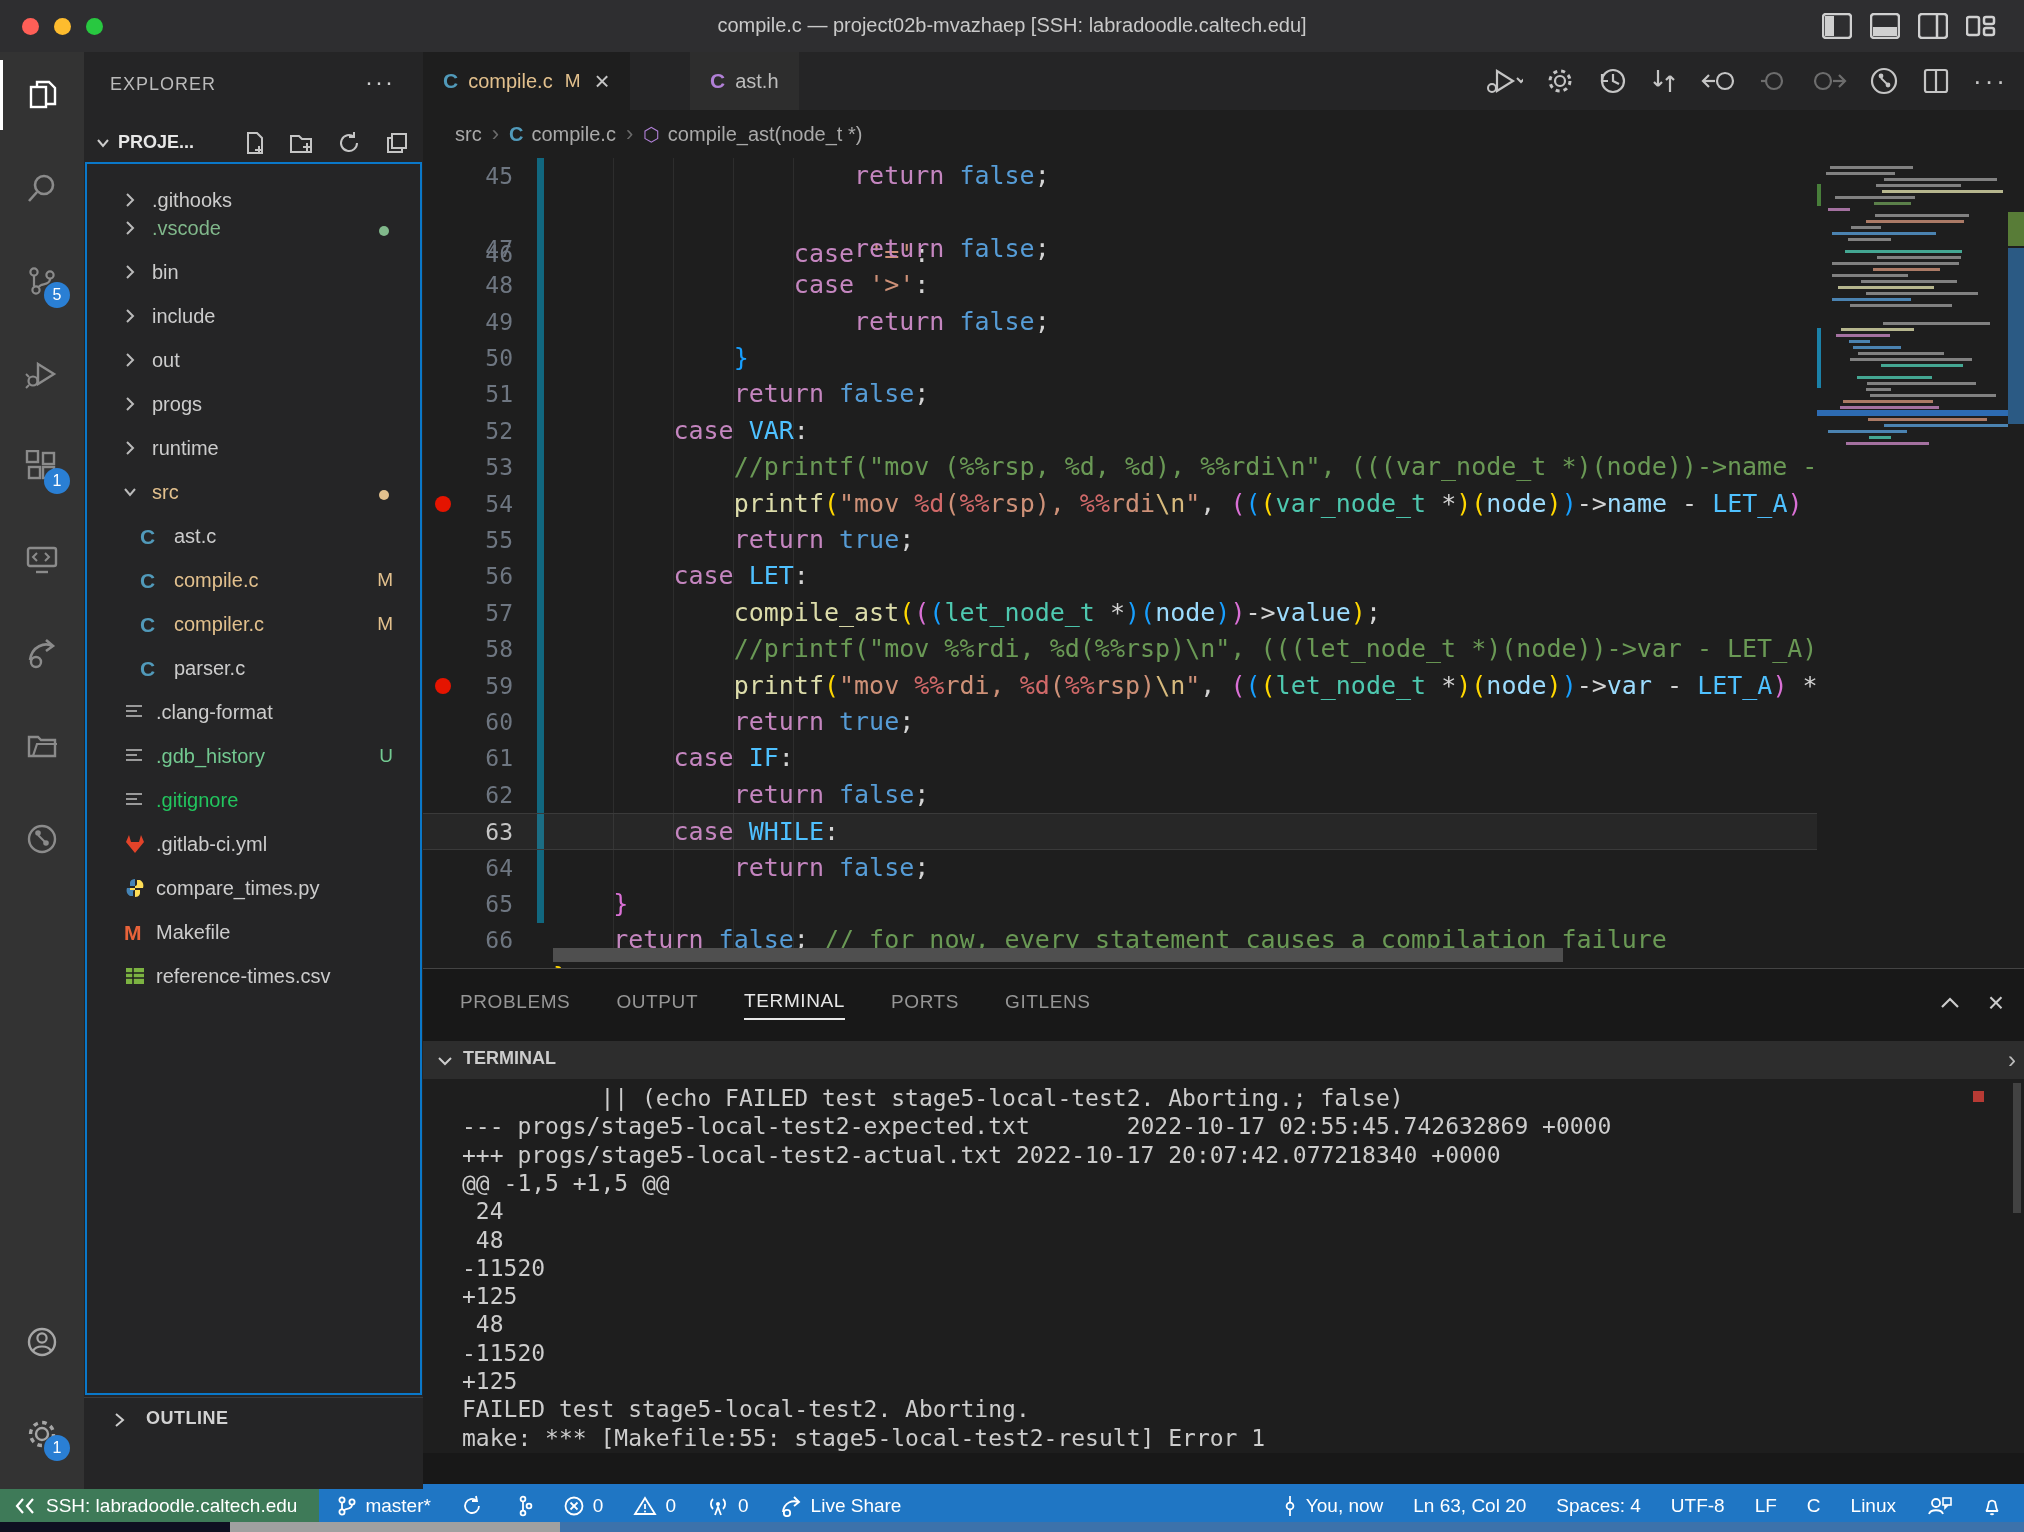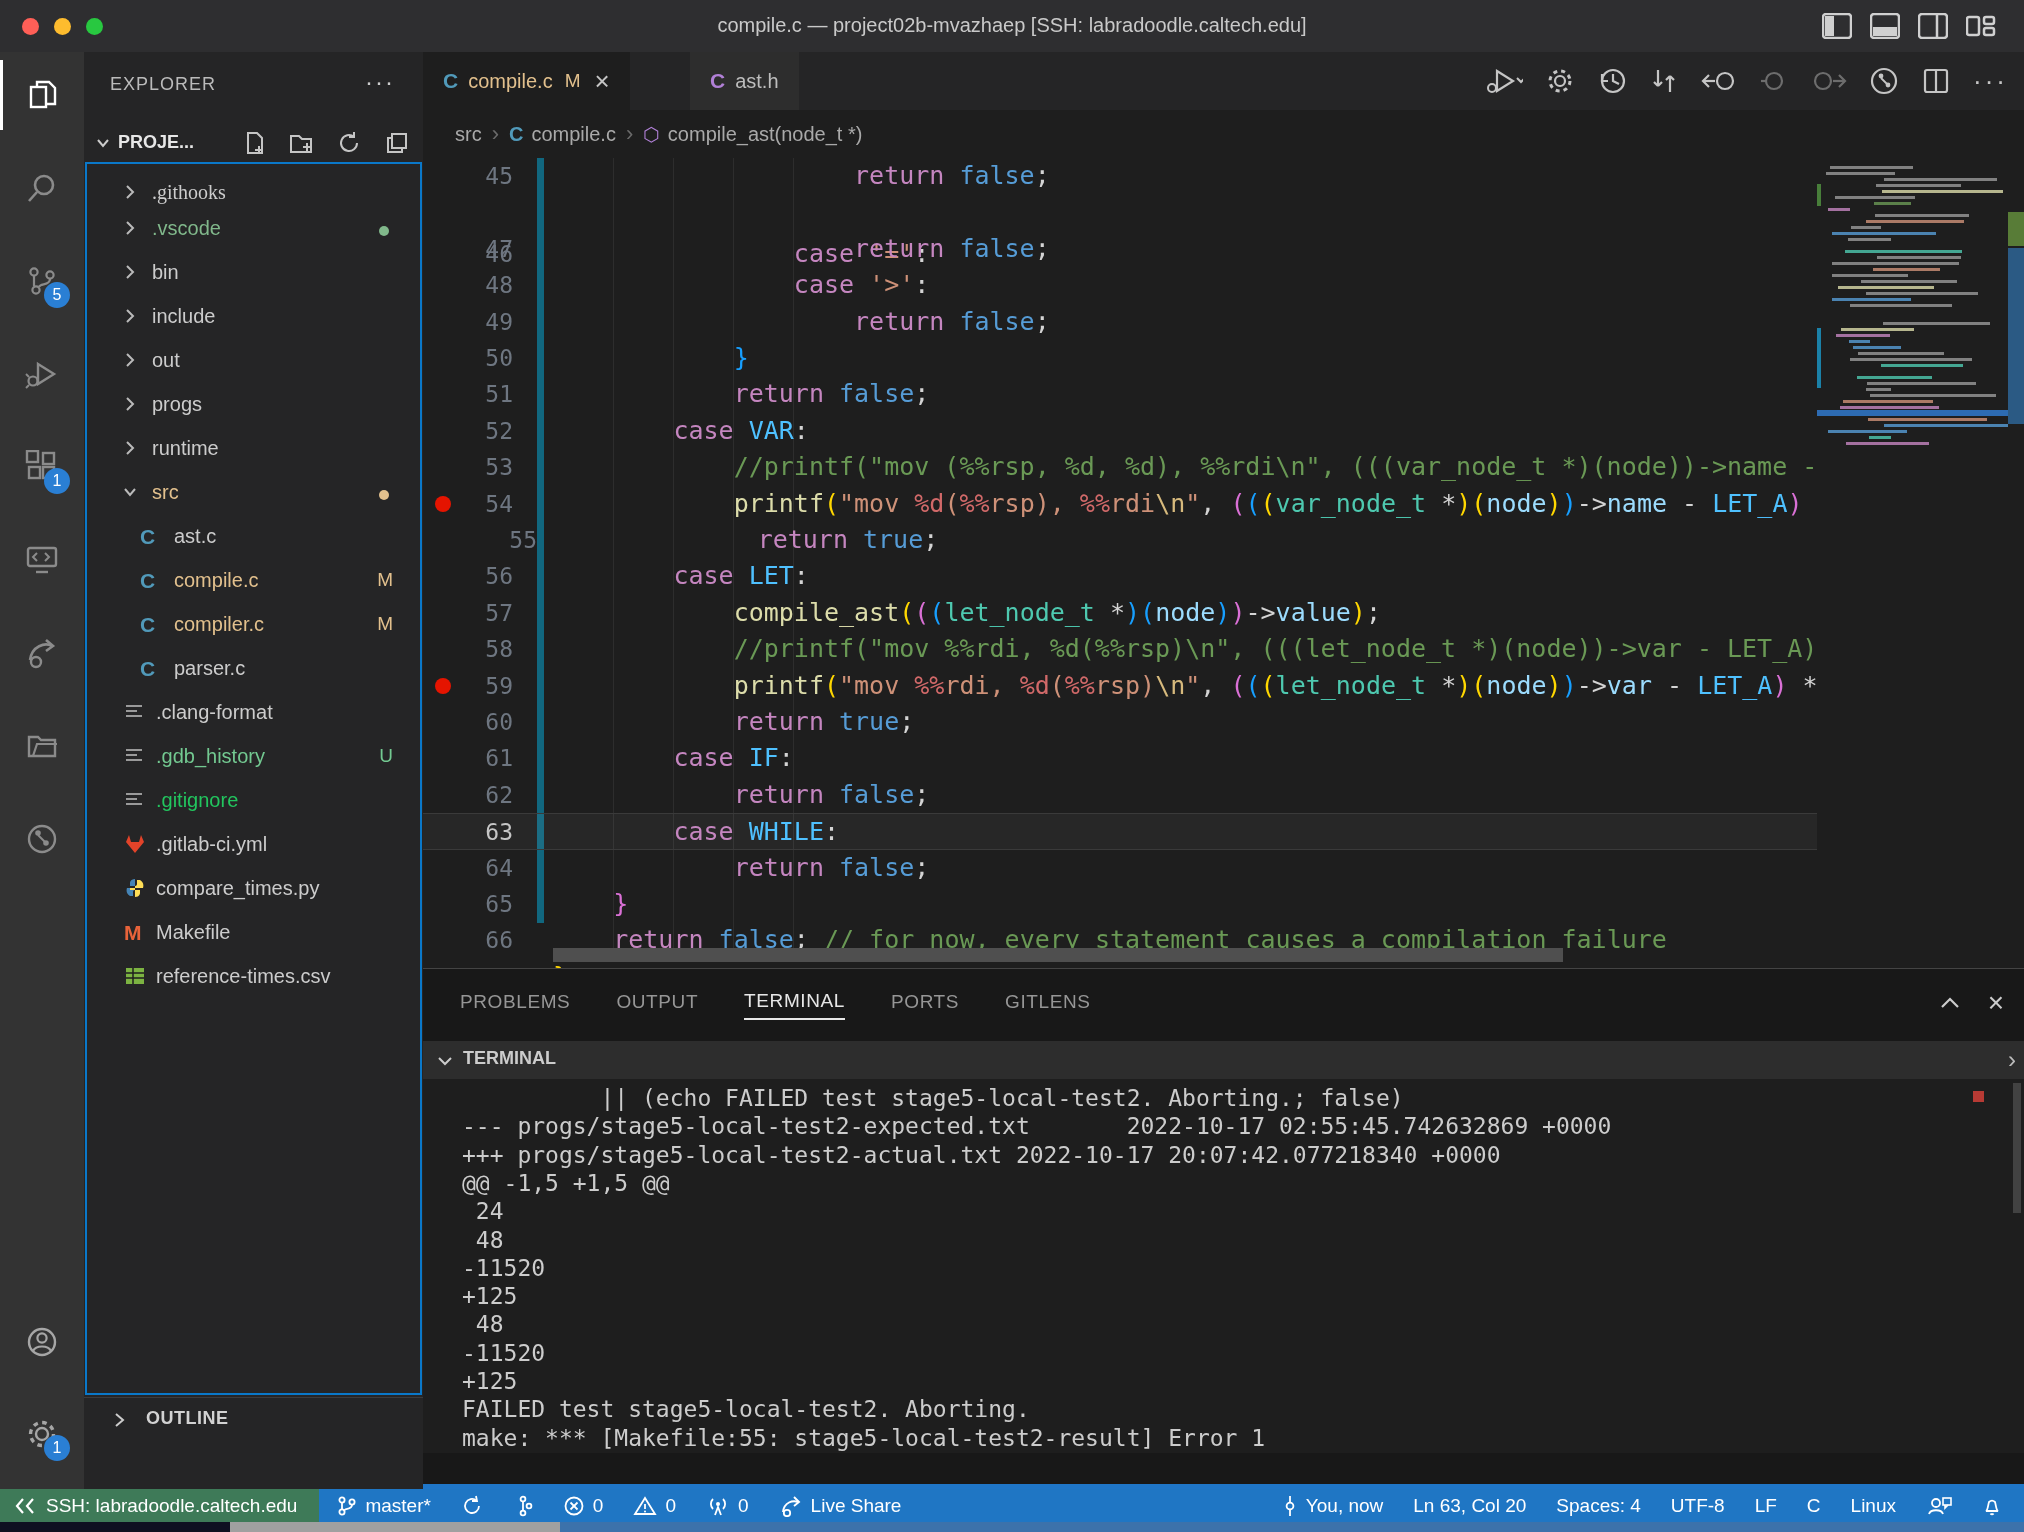--- a/index.html
+++ b/index.html
@@ -258,21 +258,21 @@
           </svg>
         </span>
       <span class="proj-ico abs" style="left:300px">
         <svg width="26" height="26">
             <rect x="8" y="4" width="14" height="14" fill="none" stroke="#c5c5c5" stroke-width="2"></rect>
             <path d="M8 8 h-4 v14 h14 v-4" fill="none" stroke="#c5c5c5" stroke-width="2"></path>
           </svg>
         </span>
     </div>
     <div id="tree" class="abs">
-        <div class="trow" style="top: 8px; font-family: Liberation Serif, serif;">
+        <div class="trow" style="top: 16px;">
           <span class="chev">
             <svg width="20" height="20">
               <polyline points="7,4 13,10 7,16" fill="none" stroke="#bababa" stroke-width="2"></polyline>
             </svg>
           </span>
           <span class="tlabel" style="left: 68px; color: rgb(204, 204, 204);">.githooks</span>
         </div>
         <div class="trow" style="top: 44px;">
           <span class="chev">
             <svg width="20" height="20">
@@ -554,21 +554,21 @@
         </div>
         <div class="cline" style="top: 291.2px;">
           <div class="lnum">53</div>
           <div class="ctext"><span class="cs-wh">            </span><span class="cs-cm">//printf("mov (%%rsp, %d, %d), %%rdi\n", (((var_node_t *)(node))-&gt;name - LET</span></div>
         </div>
         <div class="cline" style="top: 327.6px;">
           <div class="lnum">54</div>
           <div class="bp"></div>
           <div class="ctext"><span class="cs-wh">            </span><span class="cs-fn">printf</span><span class="cs-b1">(</span><span class="cs-str">"mov </span><span class="cs-fmt">%d</span><span class="cs-str">(</span><span class="cs-fmt">%%</span><span class="cs-str">rsp), </span><span class="cs-fmt">%%</span><span class="cs-str">rdi</span><span class="cs-esc">\n</span><span class="cs-str">"</span><span class="cs-wh">, </span><span class="cs-b2">(</span><span class="cs-b3">(</span><span class="cs-b1">(</span><span class="cs-ty">var_node_t</span><span class="cs-wh"> *</span><span class="cs-b1">)</span><span class="cs-b1">(</span><span class="cs-vr">node</span><span class="cs-b1">)</span><span class="cs-b3">)</span><span class="cs-wh">-&gt;</span><span class="cs-vr">name</span><span class="cs-wh"> - </span><span class="cs-en">LET_A</span><span class="cs-b2">)</span><span class="cs-wh"> * B</span></div>
         </div>
-        <div class="cline" style="top: 364px; margin-left: 24px;">
+        <div class="cline" style="top: 364px;">
           <div class="lnum">55</div>
           <div class="ctext"><span class="cs-wh">            </span><span class="cs-k">return</span><span class="cs-wh"> </span><span class="cs-bo">true</span><span class="cs-wh">;</span></div>
         </div>
         <div class="cline" style="top: 400.4px;">
           <div class="lnum">56</div>
           <div class="ctext"><span class="cs-wh">        </span><span class="cs-k">case</span><span class="cs-wh"> </span><span class="cs-en">LET</span><span class="cs-wh">:</span></div>
         </div>
         <div class="cline" style="top: 436.8px;">
           <div class="lnum">57</div>
           <div class="ctext"><span class="cs-wh">            </span><span class="cs-fn">compile_ast</span><span class="cs-b1">(</span><span class="cs-b2">(</span><span class="cs-b3">(</span><span class="cs-ty">let_node_t</span><span class="cs-wh"> *</span><span class="cs-b3">)</span><span class="cs-b3">(</span><span class="cs-vr">node</span><span class="cs-b3">)</span><span class="cs-b2">)</span><span class="cs-wh">-&gt;</span><span class="cs-vr">value</span><span class="cs-b1">)</span><span class="cs-wh">;</span></div>

